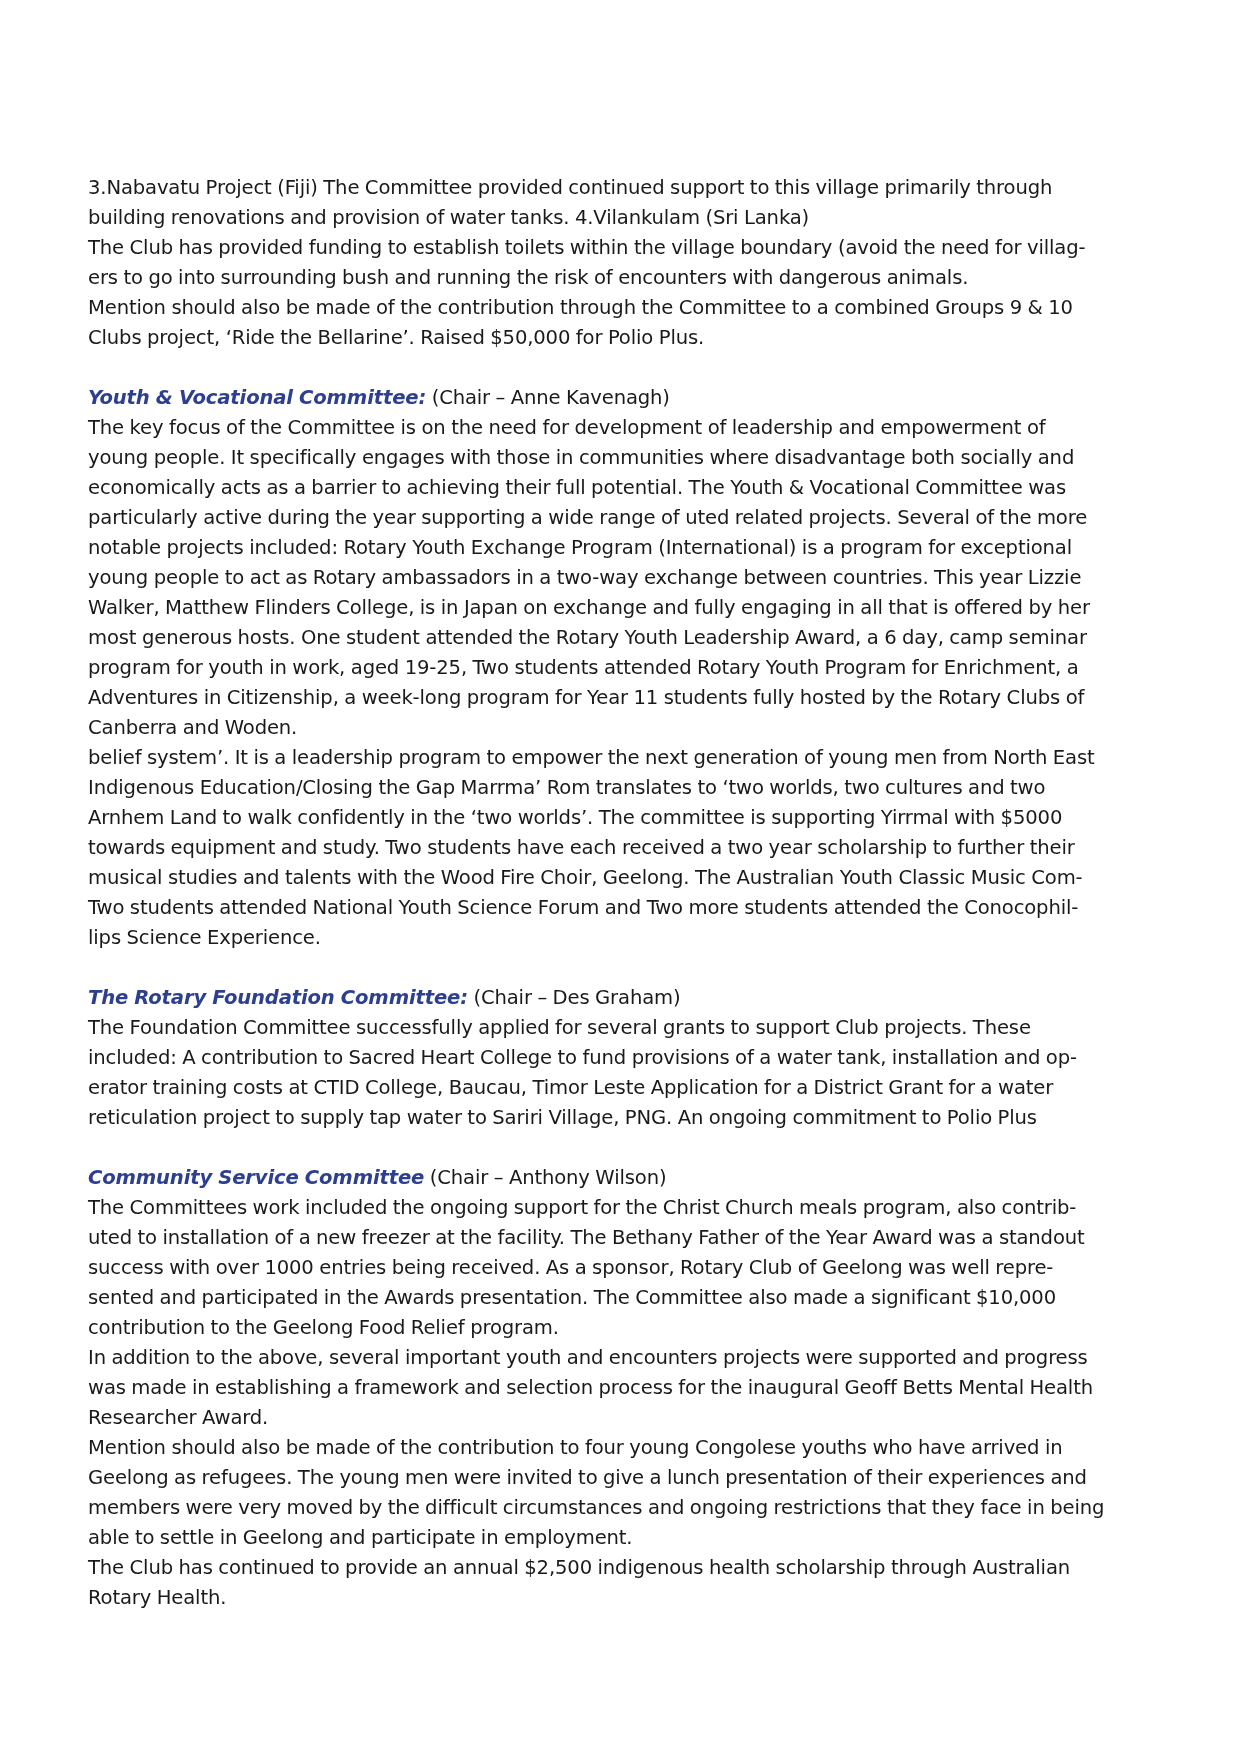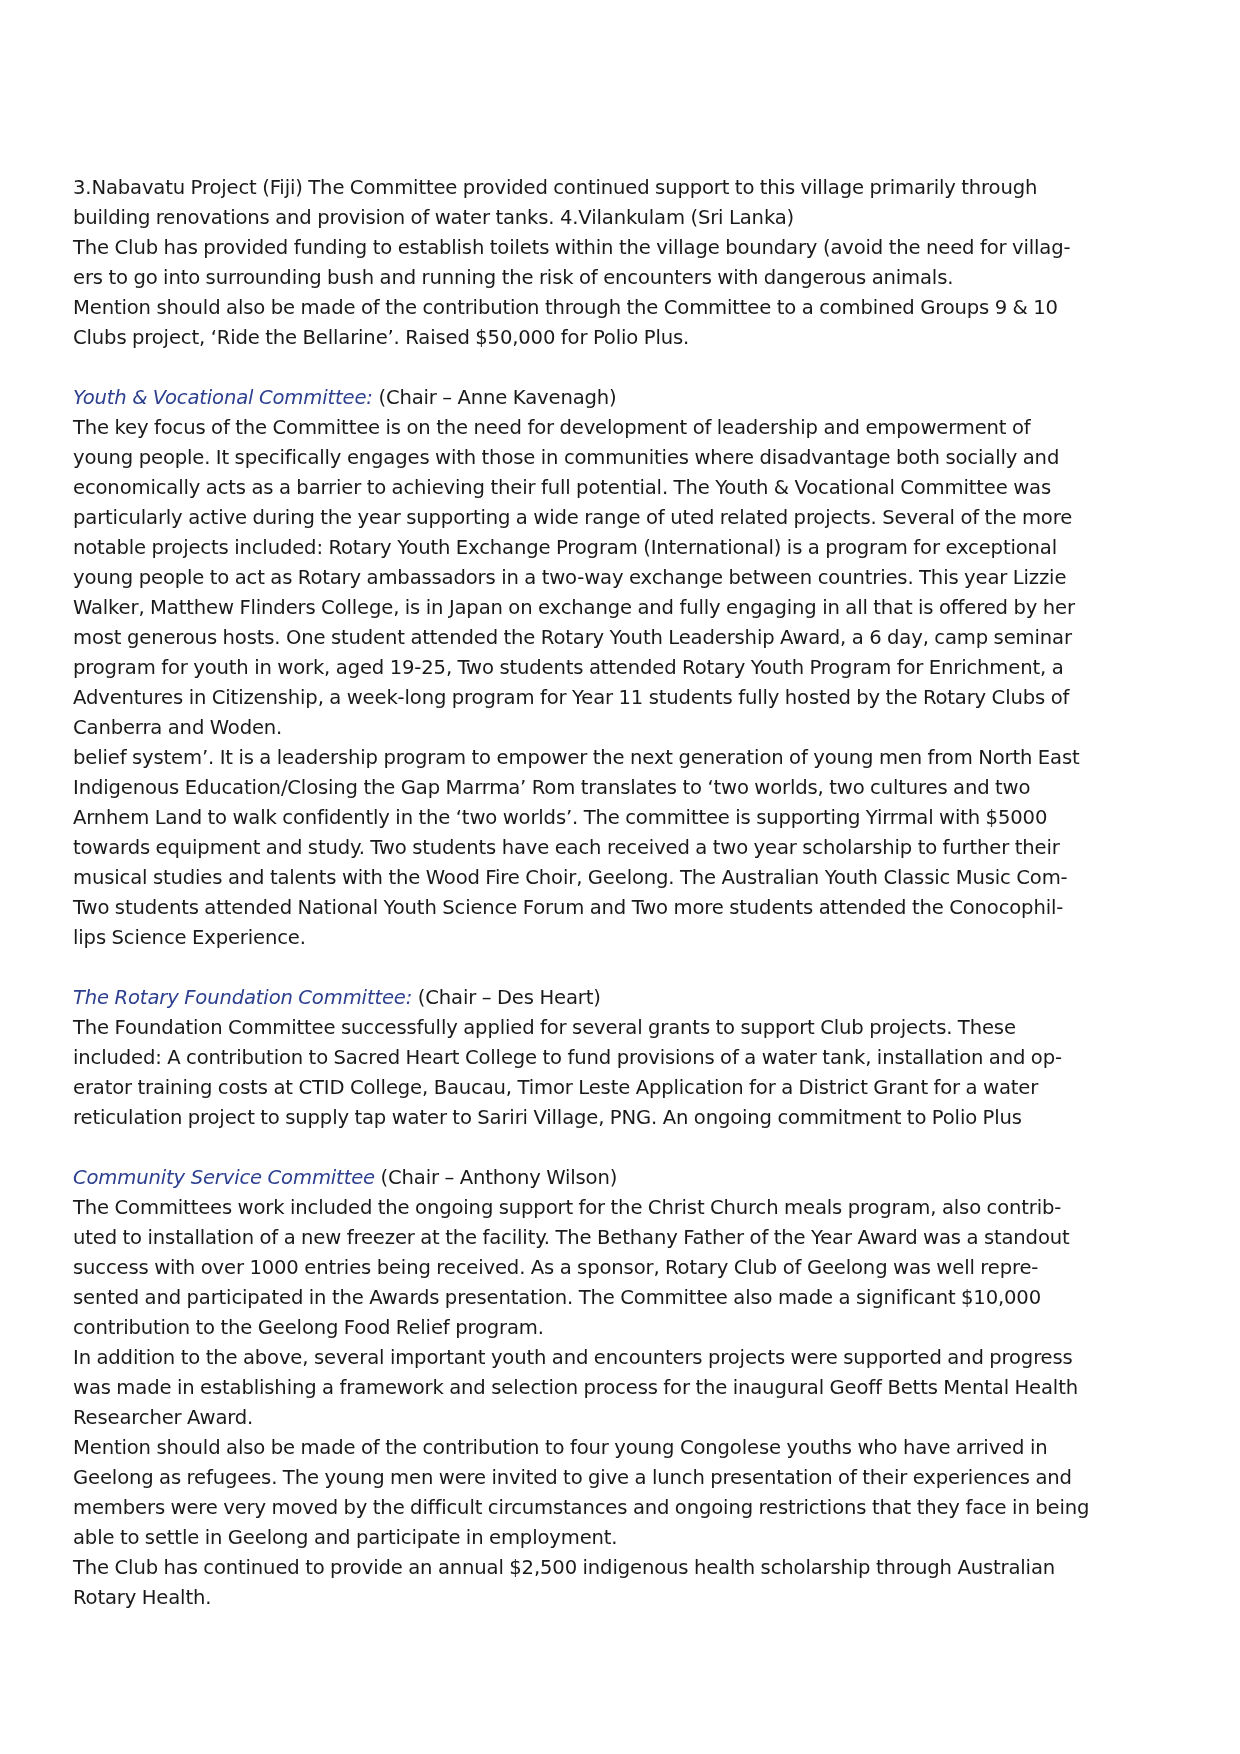--- a/index.html
+++ b/index.html
@@ -1,25 +1,25 @@
 <!DOCTYPE html>
 <html><head>
   <meta charset="utf-8">
   <style>
     html, body { margin: 0; padding: 0; background: #ffffff; }
     body { width: 1240px; height: 1754px; position: relative; overflow: hidden; }
     .page {
-      position: absolute; left: 73px; top: 173px; width: 1080px;
+      position: absolute; left: 88px; top: 173px; width: 1080px;
       font-family: "DejaVu Sans", sans-serif;
       font-size: 19.6px; line-height: 30px; color: #1a1a1a;
       letter-spacing: -0.15px; word-spacing: -0.5px;
     }
     .line { white-space: nowrap; height: 30px; }
     .gap { height: 30px; }
-    .heading { color: #2d3f8f; font-weight: normal; font-style: italic; }
+    .heading { color: #2d3f8f; font-weight: bold; font-style: italic; }
   </style>
 </head>
 <body>
 
 <div class="page">
   <div>
     <div class="line">3.Nabavatu Project (Fiji) The Committee provided continued support to this village primarily through</div>
     <div class="line">building renovations and provision of water tanks. 4.Vilankulam (Sri Lanka)</div>
     <div class="line">The Club has provided funding to establish toilets within the village boundary (avoid the need for villag-</div>
     <div class="line">ers to go into surrounding bush and running the risk of encounters with dangerous animals.</div>
@@ -50,21 +50,21 @@
         <div class="line">towards equipment and study. Two students have each received a two year scholarship to further their</div>
         <div class="line">musical studies and talents with the Wood Fire Choir, Geelong. The Australian Youth Classic Music Com-</div>
         <div class="line">Two students attended National Youth Science Forum and Two more students attended the Conocophil-</div>
         <div class="line">lips Science Experience.</div>
       </div>
   </div>
   <div class="gap"></div>
 
   <div>
     <div class="line">
-      <span class="heading">The Rotary Foundation Committee:</span><span> (Chair – Des Heart)</span>
+      <span class="heading">The Rotary Foundation Committee:</span><span> (Chair – Des Graham)</span>
     </div>
     <div class="section-body">
         <div class="line">The Foundation Committee successfully applied for several grants to support Club projects. These</div>
         <div class="line">included: A contribution to Sacred Heart College to fund provisions of a water tank, installation and op-</div>
         <div class="line">erator training costs at CTID College, Baucau, Timor Leste Application for a District Grant for a water</div>
         <div class="line">reticulation project to supply tap water to Sariri Village, PNG. An ongoing commitment to Polio Plus</div>
       </div>
   </div>
   <div class="gap"></div>
 

